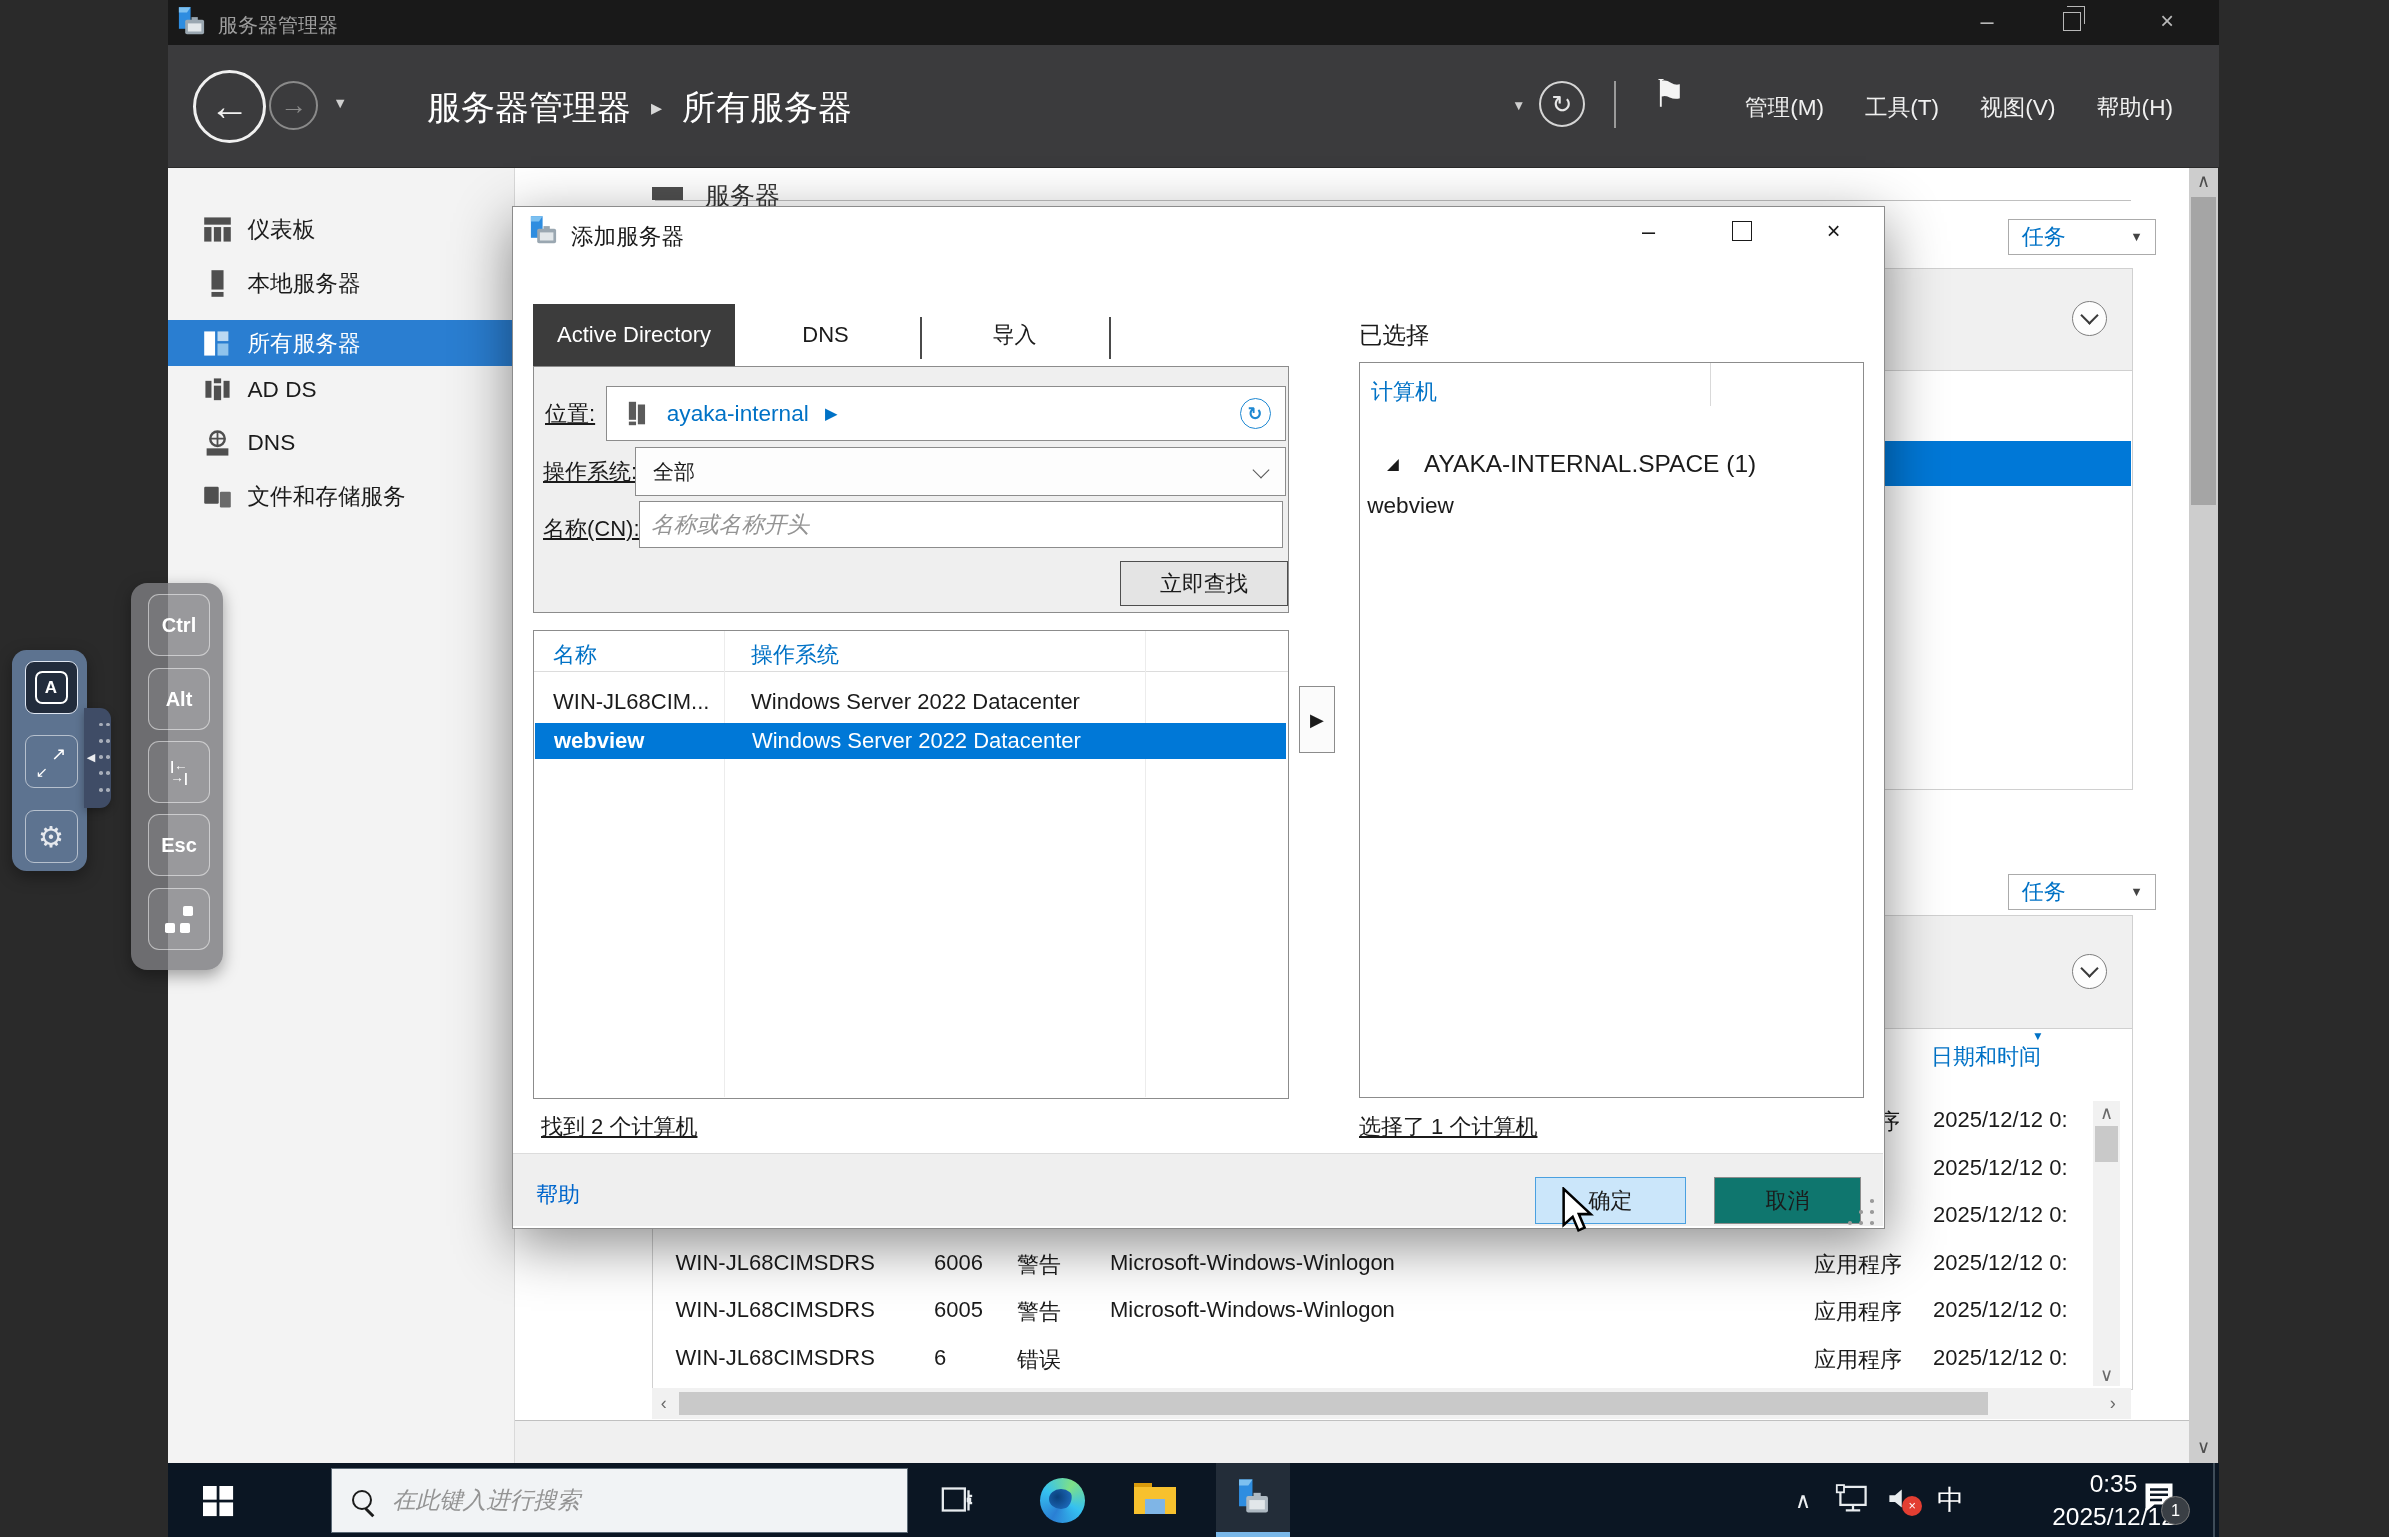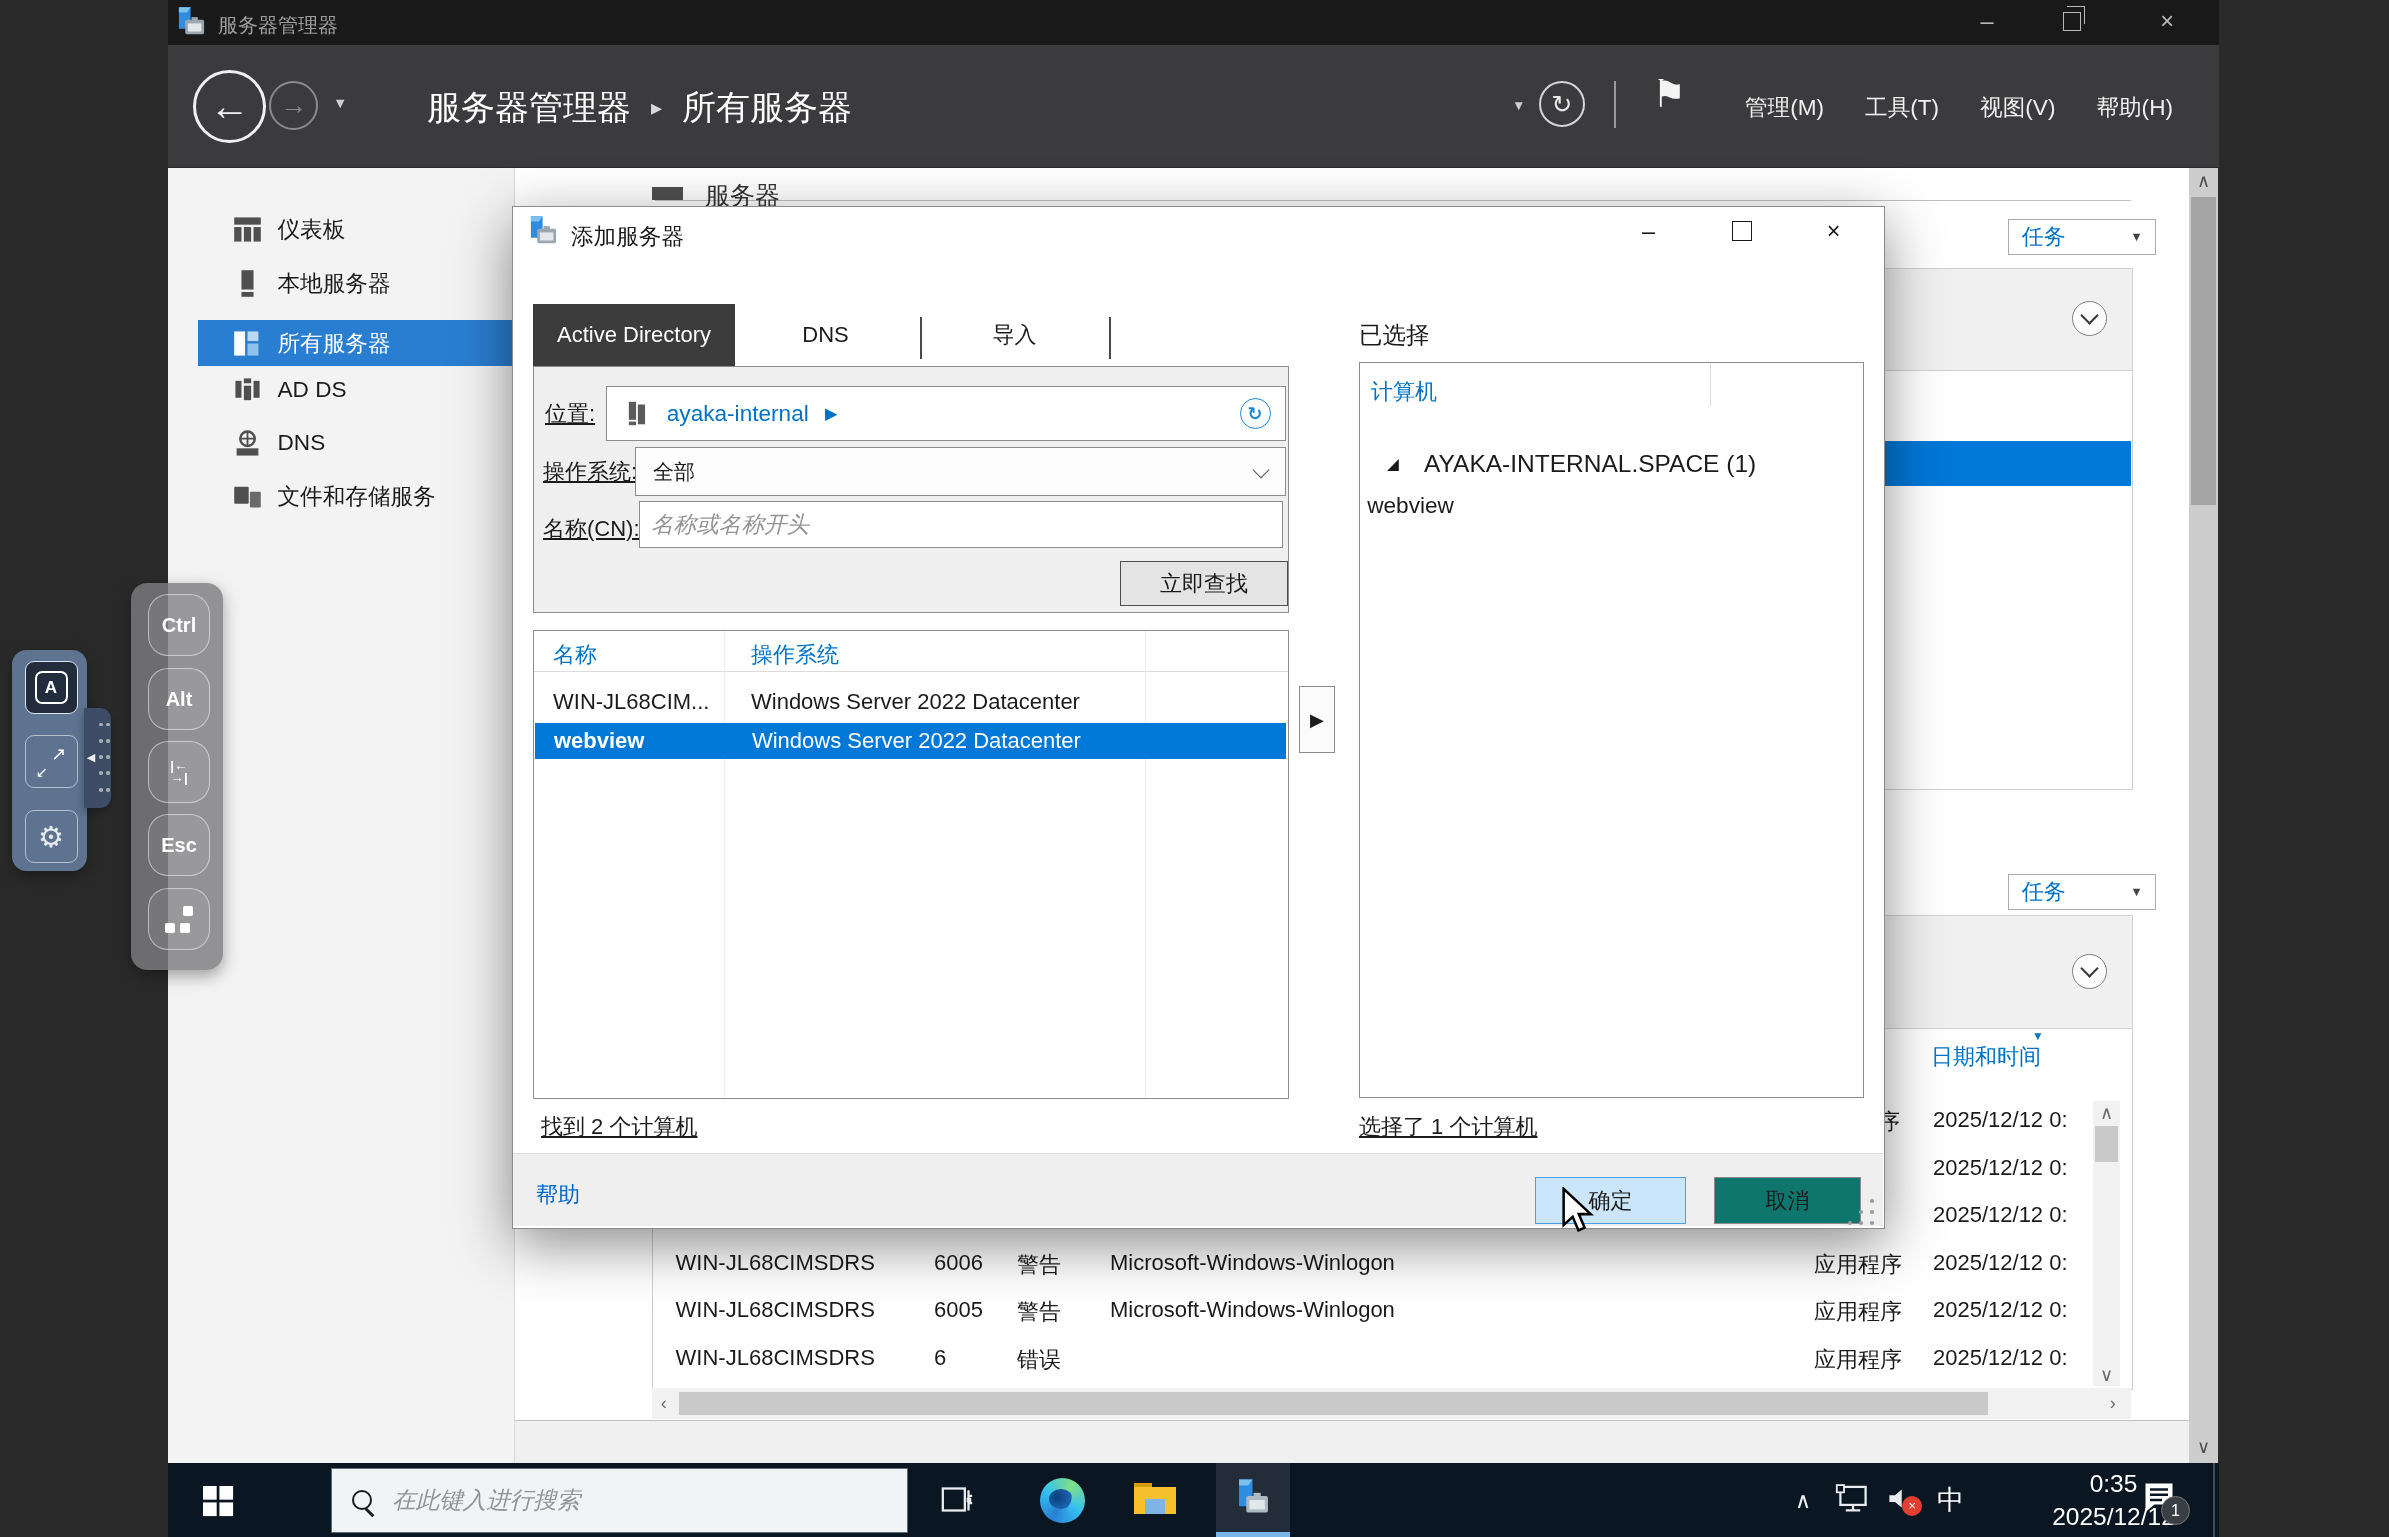--- a/index.html
+++ b/index.html
@@ -11,21 +11,21 @@
   
   .titlebar{left:168px;top:0;width:2051px;height:45px;background:#191919;}
   .titletxt{color:#9e9e9e;font-size:20px;}
   .winbtn{width:54px;height:36px;top:3.6px;color:#b8b8b8;font-size:23.5px;display:flex;align-items:center;justify-content:center;}
   .navbar{left:168px;top:45px;width:2051px;height:122px;background:#3b3b3d;}
   .circlebtn{border-radius:50%;display:flex;align-items:center;justify-content:center;}
   .menuitem{color:#f0f0f0;font-size:22.6px;}
   
   .content{left:168px;top:168px;width:2022px;height:1295px;background:#ffffff;}
   .sidebar{left:168px;top:168px;width:346px;height:1295px;background:#f3f3f3;border-right:0.9px solid #d9d9d9;}
-  .sideitem{left:168px;width:345px;height:42px;display:flex;align-items:center;font-size:22.6px;color:#1b1b1b;margin-left:30px;}
+  .sideitem{left:168px;width:345px;height:42px;display:flex;align-items:center;font-size:22.6px;color:#1b1b1b;}
   .sideitem .ic{margin-left:34px;width:31px;height:29px;flex:0 0 31px;}
   .sideitem .lb{margin-left:14.5px;}
   .sideitem.sel{background:#2a7ed1;color:#ffffff;height:46px;}
   .panelgray{background:#f0f0f0;border:0.9px solid #d0d0d0;}
   .panelwhite{background:#ffffff;border:0.9px solid #d0d0d0;}
   .tasksbtn{background:#fff;border:0.9px solid #ababab;display:flex;align-items:center;justify-content:space-between;padding:0 12.7px;}
   .bluetxt{color:#0072c6;}
   .chevcircle{width:33px;height:33px;border:1.8px solid #7e7e7e;border-radius:50%;background:#fdfdfd;display:flex;align-items:center;justify-content:center;}
   .chev{width:11px;height:11px;border-right:2.7px solid #3a3a3a;border-bottom:2.7px solid #3a3a3a;transform:rotate(45deg);margin-top:-5.4px;}
   .evtxt{font-size:22px;color:#1b1b1b;}
@@ -42,21 +42,21 @@
   .btn{display:flex;align-items:center;justify-content:center;font-size:22px;color:#1b1b1b;}
   input{font-family:Liberation Serif, serif;}
   input::placeholder{color:#949494;font-style:italic;}
   .colhead{font-size:22px;color:#0072c6;}
   .selrow{background:#0078d7;color:#fff;}
   
   .taskbar{left:168px;top:1463px;width:2051px;height:74px;background:#0b1623;}
   .trayic{color:#eceff2;}
   
   .keypanel{left:131px;top:583px;width:92px;height:387px;background:rgba(124,124,128,.82);border-radius:16.3px;box-shadow:0 5.4px 16.3px rgba(0,0,0,.35);}
-  .key{left:148px;width:60px;height:60px;border:1.8px solid rgba(255,255,255,.5);border-radius:20px;background:rgba(255,255,255,.07);
+  .key{left:148px;width:60px;height:60px;border:1.8px solid rgba(255,255,255,.5);border-radius:11px;background:rgba(255,255,255,.07);
        color:#fff;font-size:20px;font-weight:bold;display:flex;align-items:center;justify-content:center;}
   .bluepanel{left:11.8px;top:650px;width:75px;height:221px;background:#5d7390;border-radius:14.5px;box-shadow:0 5.4px 16.3px rgba(0,0,0,.35);}
   .obtn{left:24.5px;width:51px;height:51px;border-radius:9px;display:flex;align-items:center;justify-content:center;}
   .dot{position:absolute;width:3.6px;height:3.6px;border-radius:50%;background:rgba(255,255,255,.55);}
 </style>
 </head>
 <body>
 
 <div id="stage">
 

